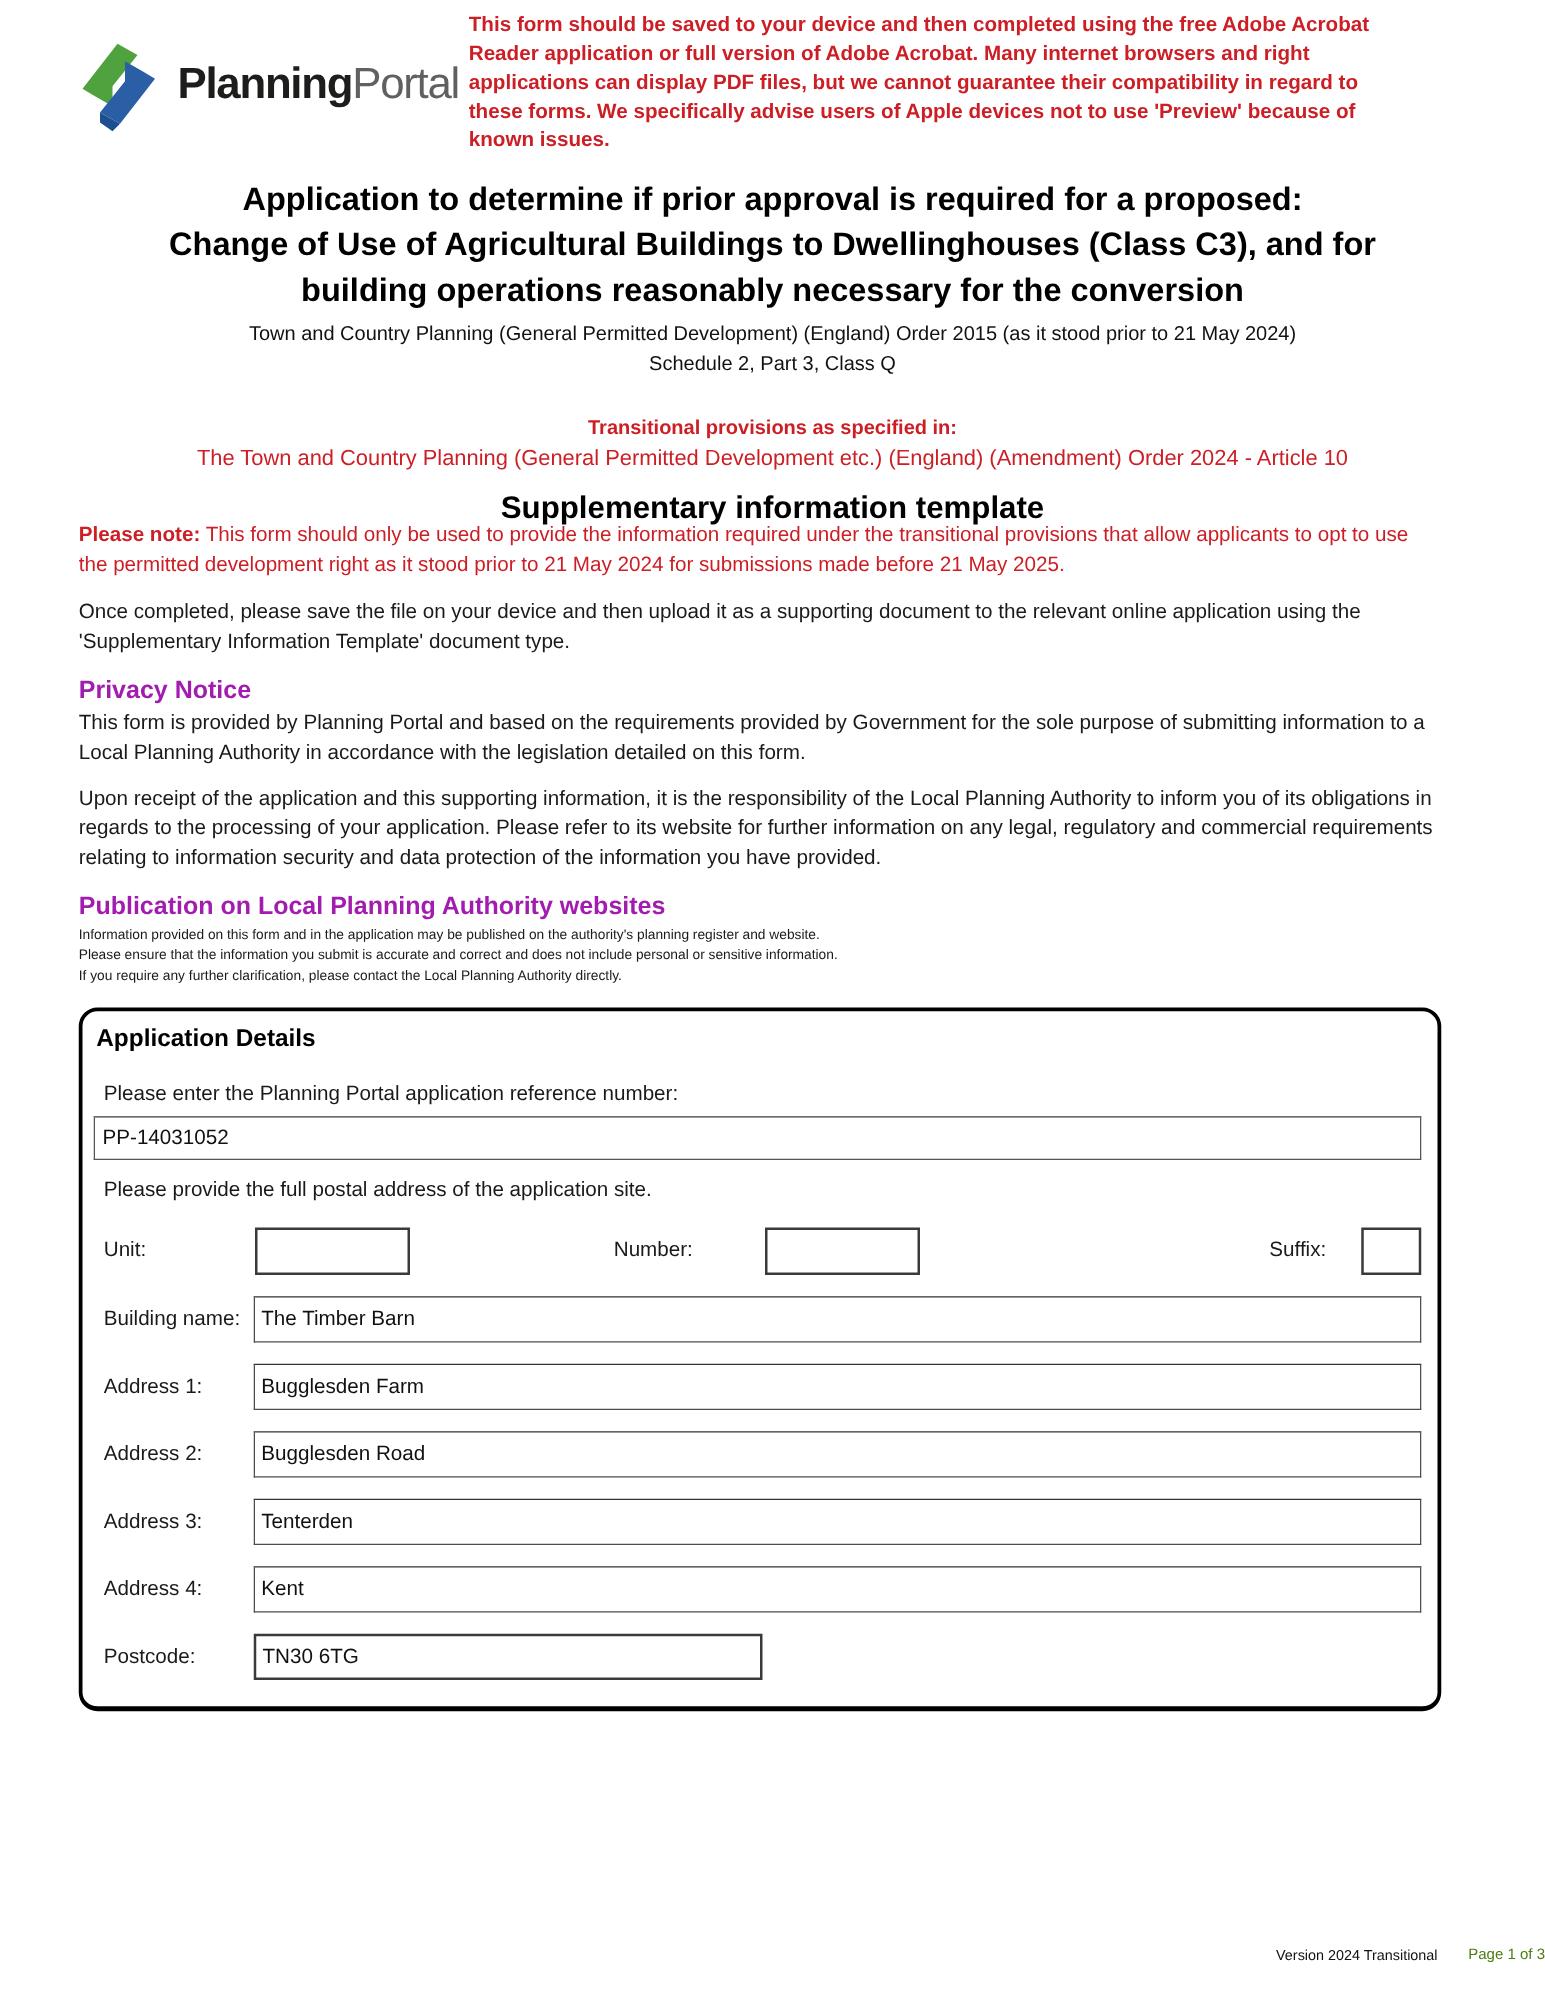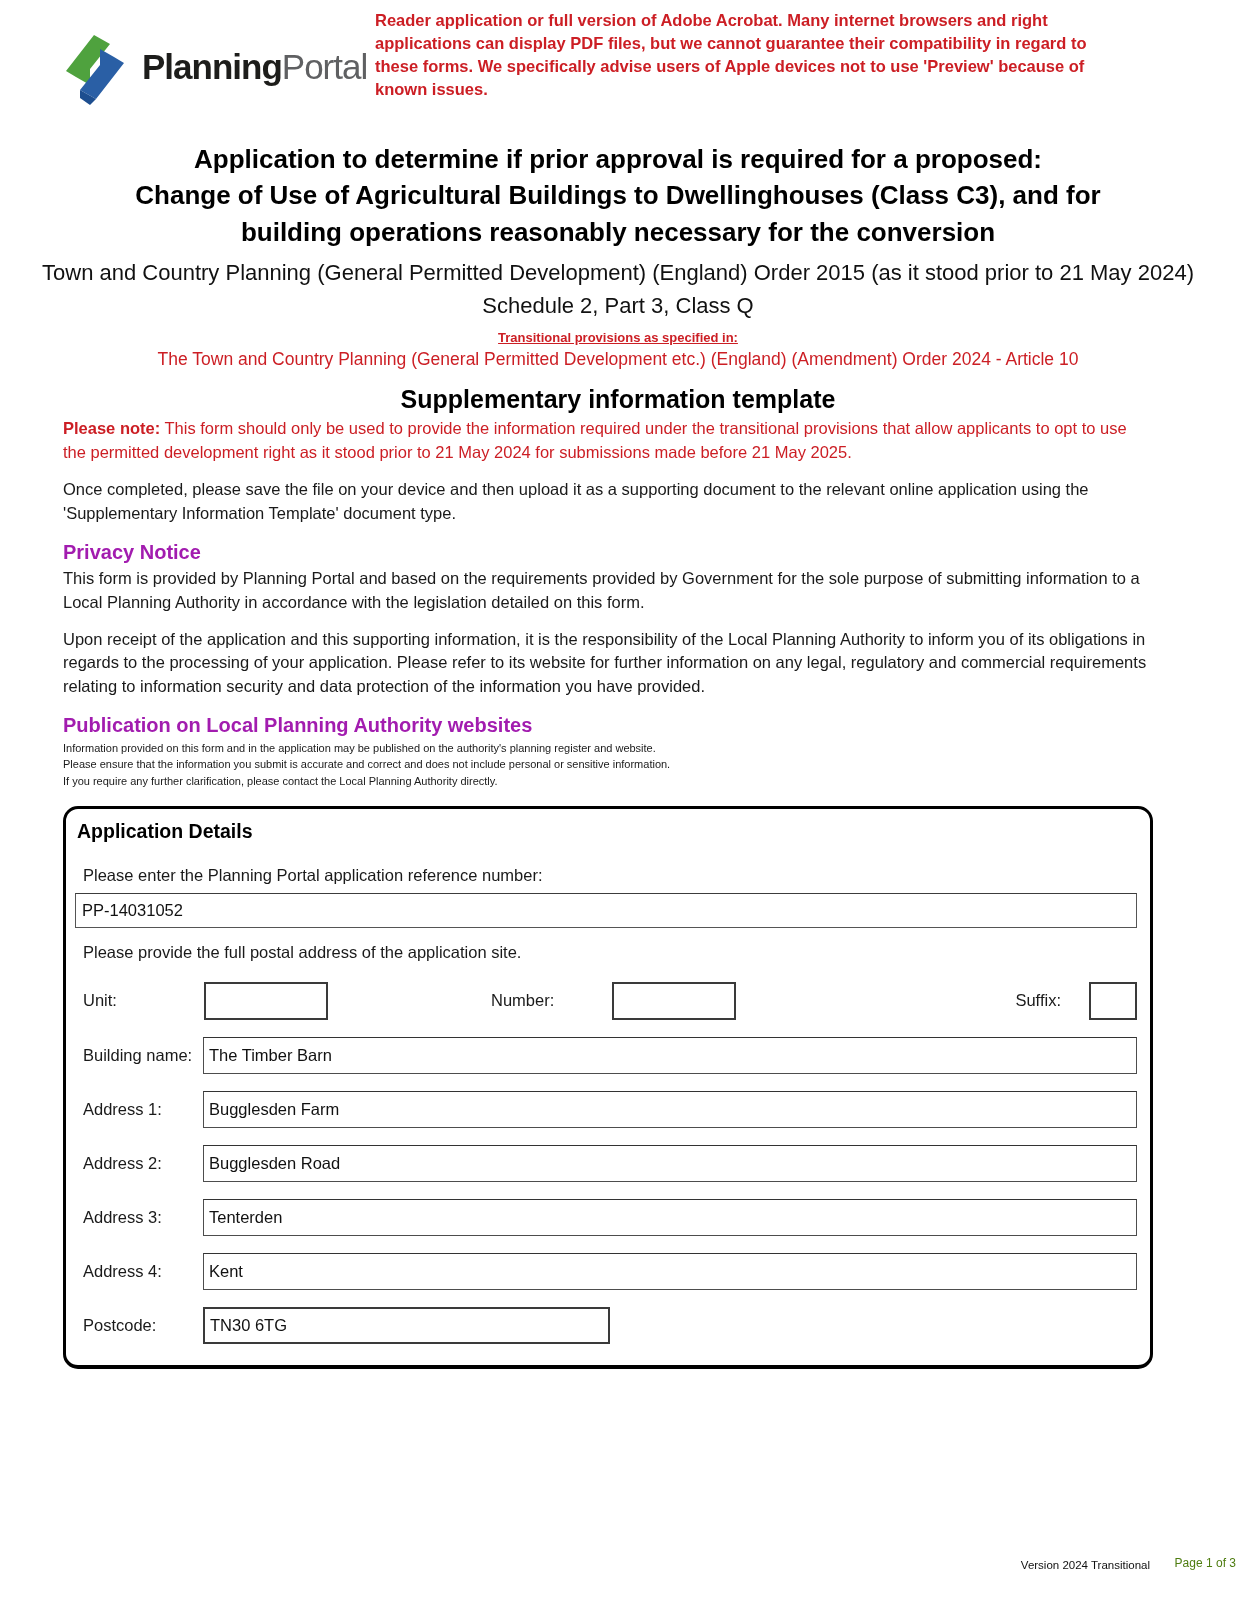--- a/index.html
+++ b/index.html
@@ -21,23 +21,23 @@
   .logo-text{font-size:35px;letter-spacing:-1px;white-space:nowrap;}
   .logo-planning{font-weight:700;color:#1d1d1b;}
   .logo-portal{font-weight:400;color:#5f6062;}
   .warning{
     position:absolute;left:375px;top:9px;width:790px;
     color:var(--red);font-weight:700;font-size:16.5px;line-height:1.4;
   }
   
   .title-block{position:absolute;top:141px;left:0;width:100%;text-align:center;}
   .title-line{font-size:26px;font-weight:700;line-height:1.4;color:#000;white-space:nowrap;}
-  .legislation-line{font-size:22px;line-height:1.5;color:#111;white-space:nowrap;}
+  .legislation-line{font-size:16px;line-height:1.5;color:#111;white-space:nowrap;}
   .legislation-block{margin-top:6px;}
-  .transitional-heading{margin-top:8px;color:var(--red);font-weight:700;font-size:13px;text-decoration:underline;}
+  .transitional-heading{margin-top:30px;color:var(--red);font-weight:700;font-size:16px;}
   .transitional-text{margin-top:4px;color:var(--red);font-size:17.5px;white-space:nowrap;}
   .subtitle{margin-top:15px;font-size:25px;font-weight:700;color:#000;}
   
   .content{position:absolute;left:63px;top:417px;width:1090px;}
   p{margin:0;font-size:16.5px;line-height:1.45;}
   .note-para{color:var(--red);}
   .note-label{font-weight:700;}
   .body-para{margin-top:13px;}
   h3.section-heading{margin:15px 0 3px 0;font-size:20px;font-weight:700;color:#a21caf;}
   .pub-line{font-size:11px;line-height:1.47;}
@@ -95,20 +95,21 @@
   <div class="logo">
     <svg class="logo-mark" viewBox="0 0 70 80">
       <path d="M6,44 L34,8 L50,17 L30,42 L30,58 L16,50 Z" fill="#4fa23e"></path>
       <path d="M64,36 L36,72 L20,63 L40,38 L40,22 L54,30 Z" fill="#2a5fa5"></path>
       <path d="M20,63 L36,72 L30,78 L20,71 Z" fill="#1d4e8f"></path>
     </svg>
     <div class="logo-text"><span class="logo-planning">Planning</span><span class="logo-portal">Portal</span></div>
   </div>
 
   <div class="warning">
+    <div>This form should be saved to your device and then completed using the free Adobe Acrobat</div>
     <div>Reader application or full version of Adobe Acrobat. Many internet browsers and right</div>
     <div>applications can display PDF files, but we cannot guarantee their compatibility in regard to</div>
     <div>these forms. We specifically advise users of Apple devices not to use 'Preview' because of</div>
     <div>known issues.</div>
   </div>
 
   <div class="title-block">
     <div class="title-line">Application to determine if prior approval is required for a proposed:</div>
     <div class="title-line">Change of Use of Agricultural Buildings to Dwellinghouses (Class C3), and for</div>
     <div class="title-line">building operations reasonably necessary for the conversion</div>

